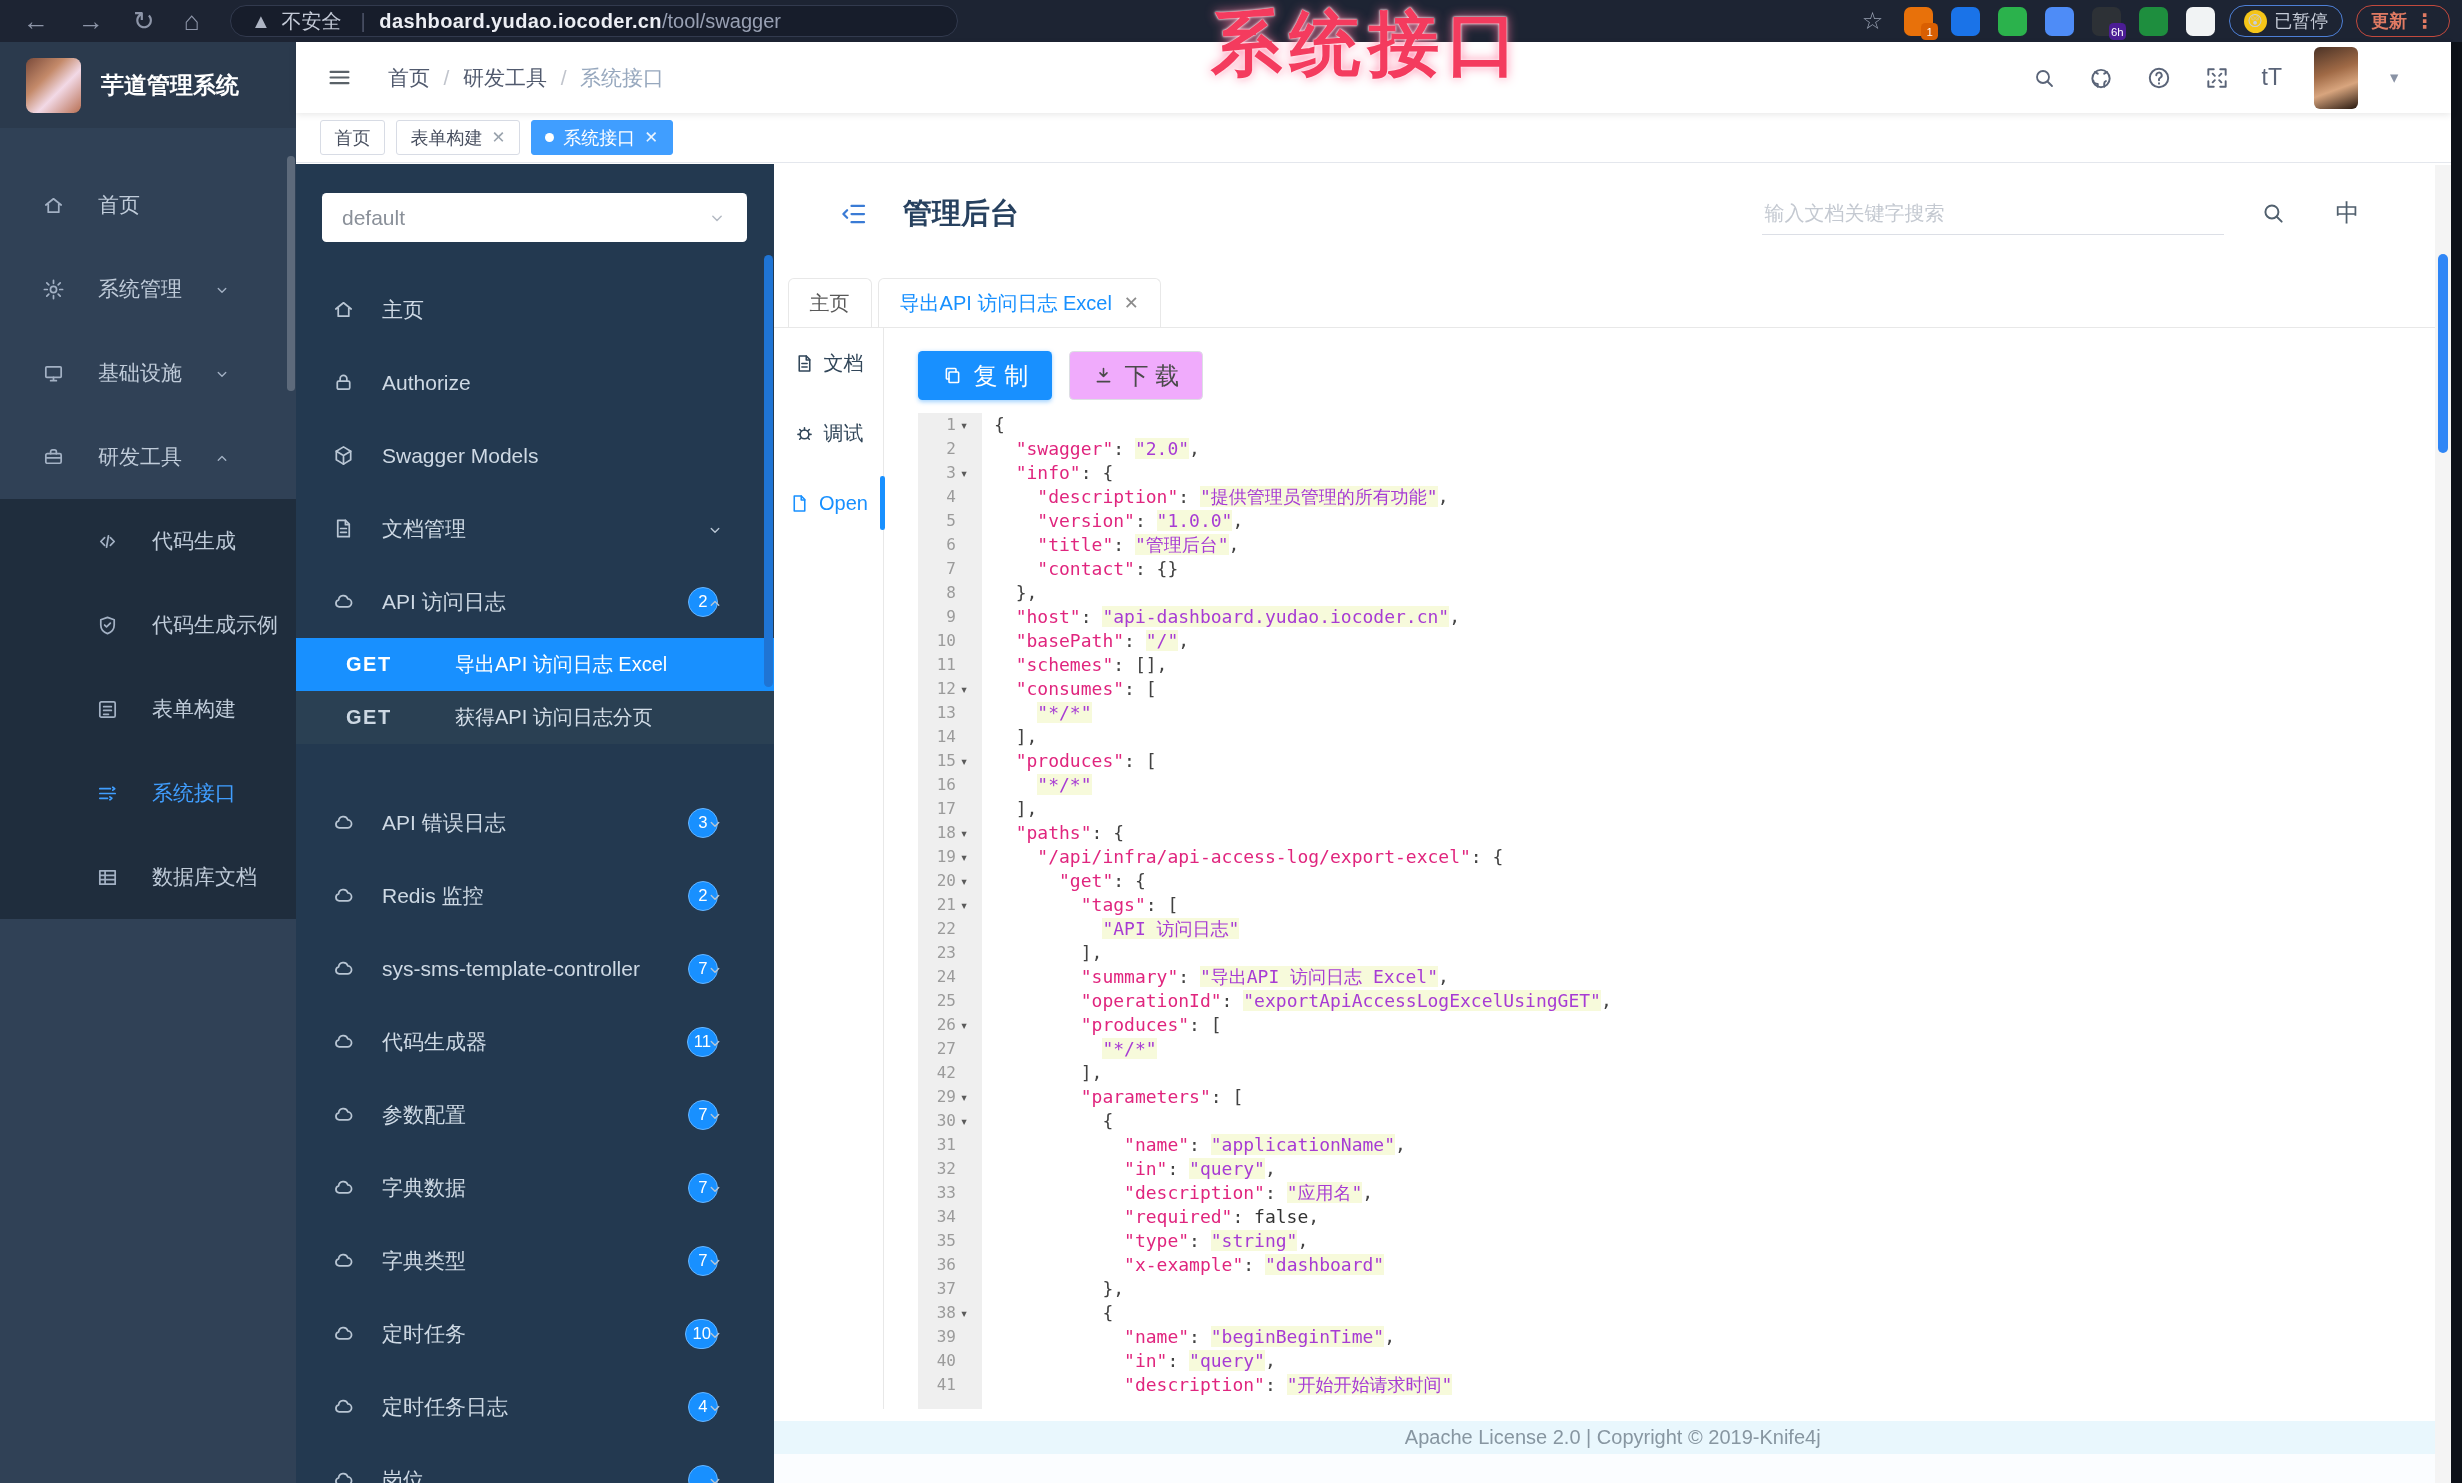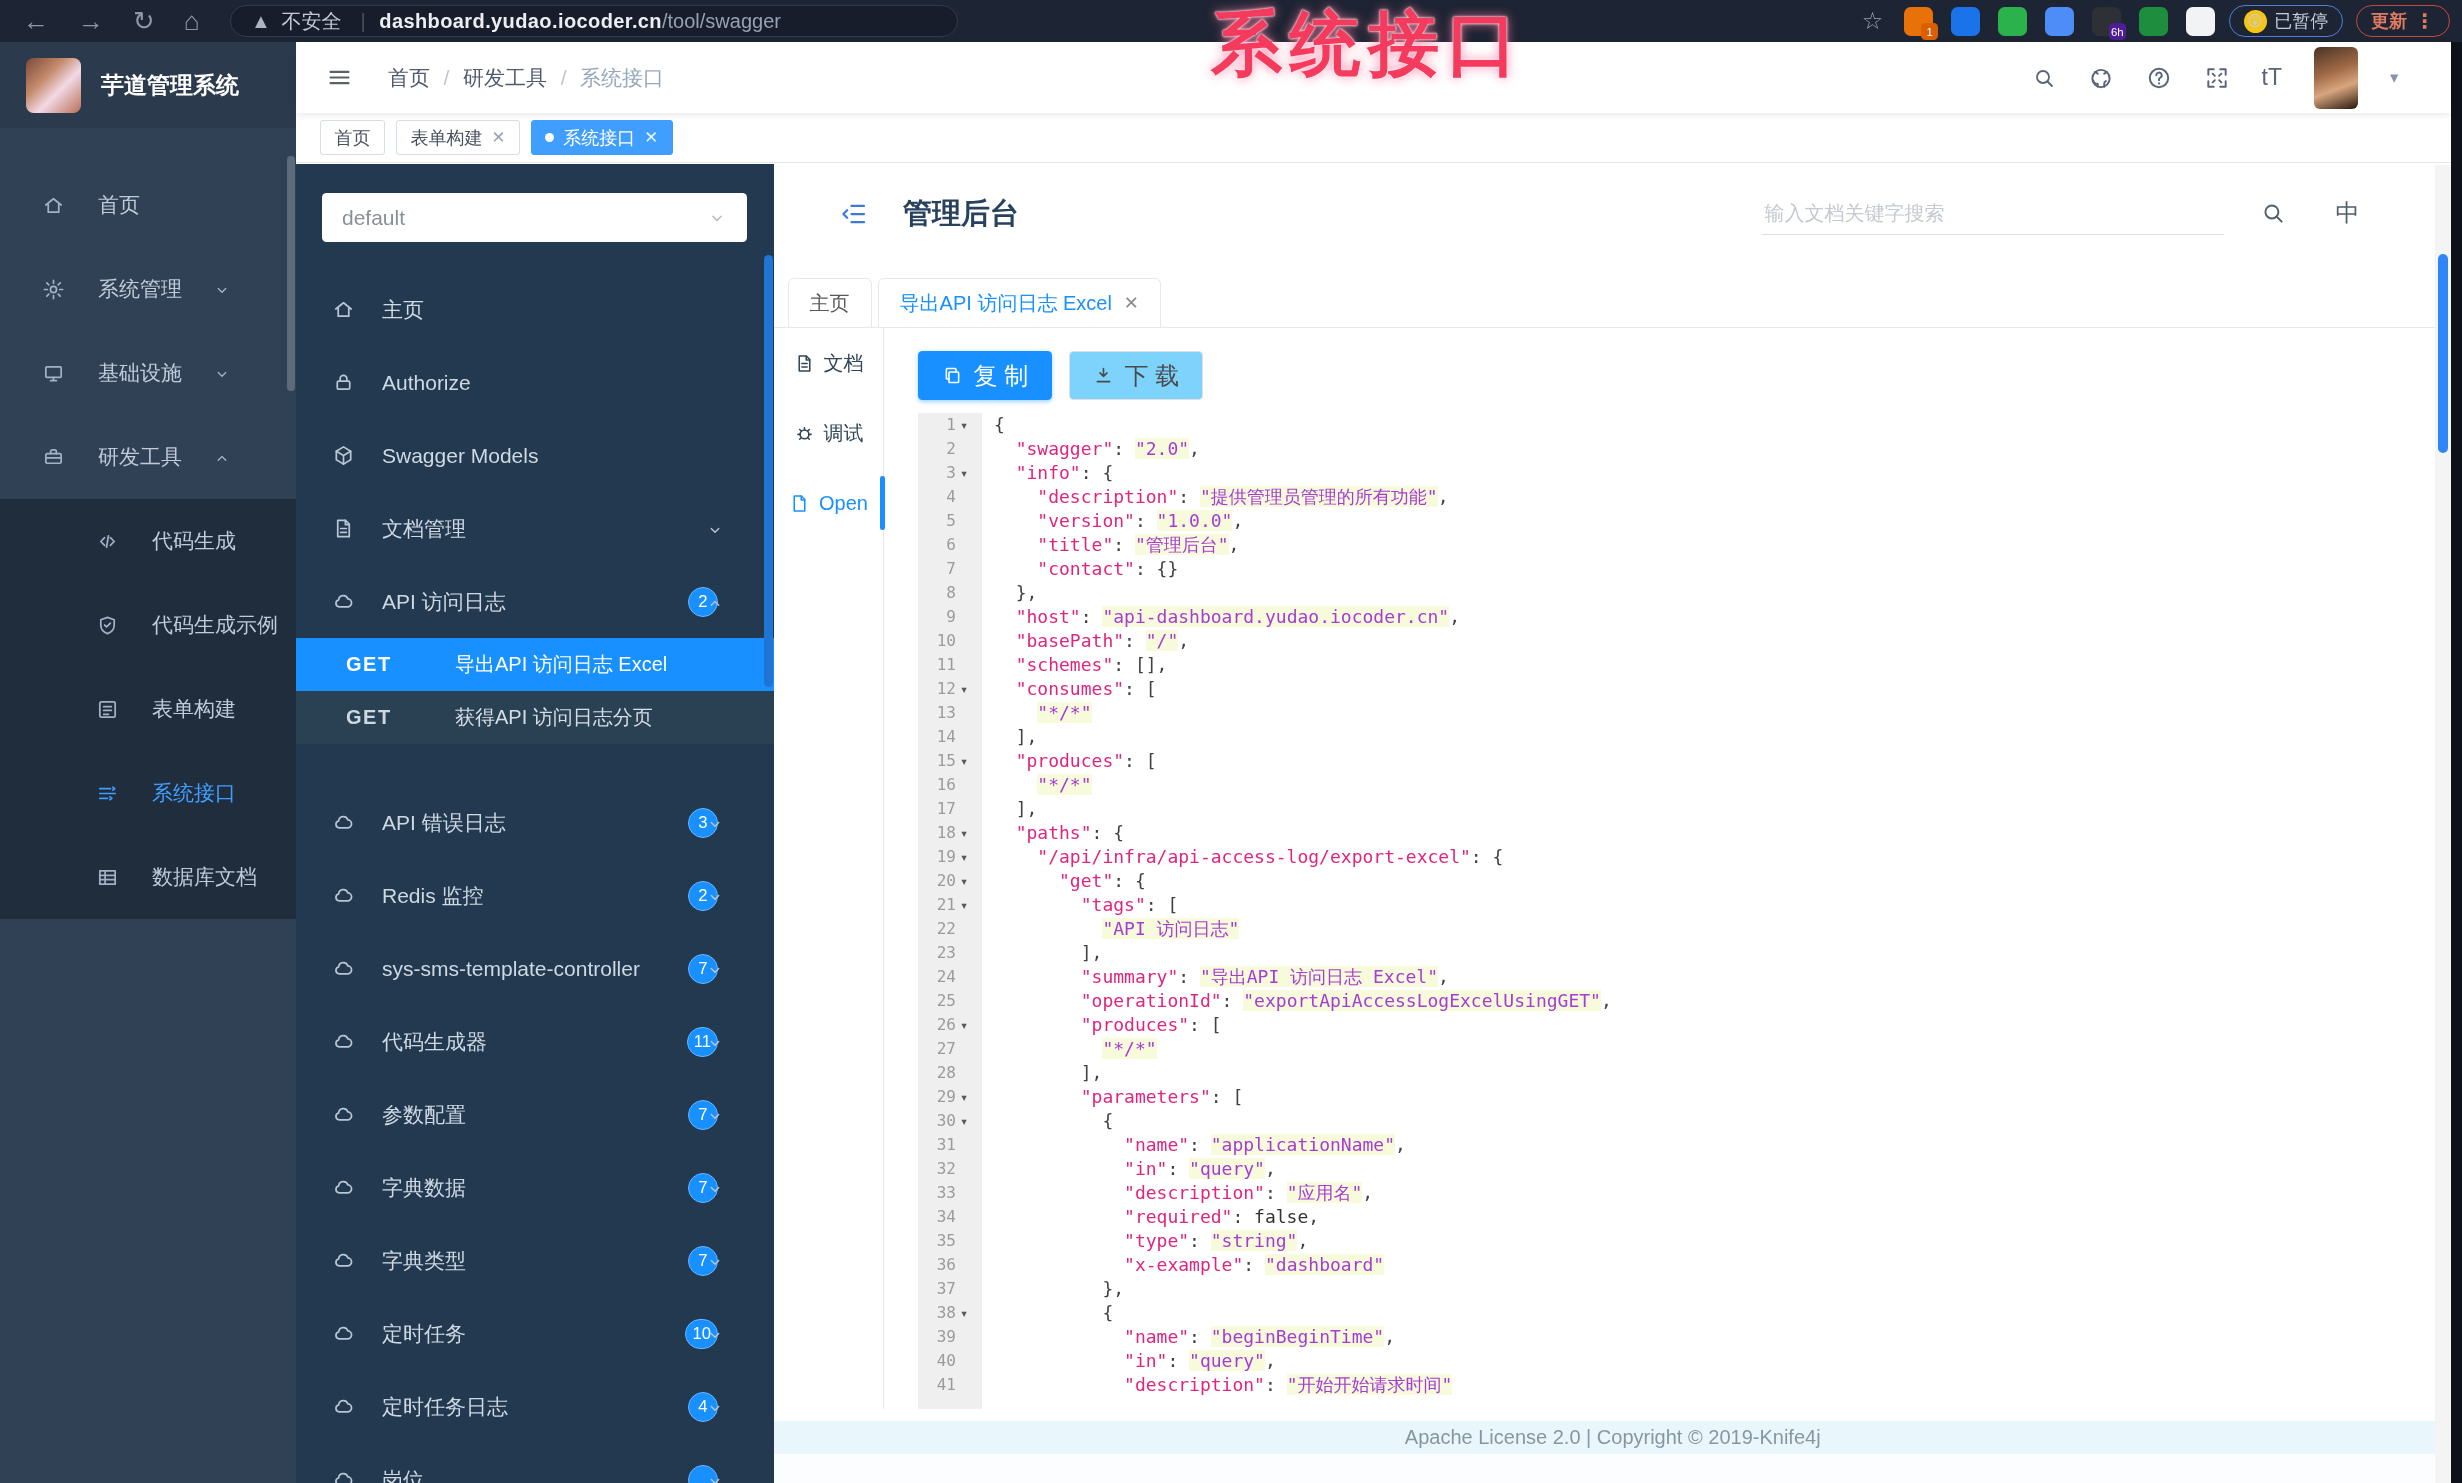--- a/index.html
+++ b/index.html
@@ -119,21 +119,21 @@
     gap:9px;font-size:20px;color:#314659;cursor:pointer;}
   .ds-item .ico{color:#314659;}
   .ds-item.active{color:#1890ff;}
   .ds-item.active .ico{color:#1890ff;}
   .ds-item.active::after{content:"";position:absolute;right:-1.5px;top:7.6px;bottom:7.6px;width:4.5px;background:#1890ff;border-radius:2.3px;}
 
   .toolbar{position:absolute;left:144px;top:23px;display:flex;gap:16.7px;}
   .btn{display:flex;align-items:center;justify-content:center;gap:10.6px;height:49px;padding:0 23px;
     border-radius:4.5px;font-size:24px;cursor:pointer;border:1.5px solid transparent;}
   .btn.primary{background:#1890ff;color:#fff;box-shadow:0 1.5px 4.5px rgba(24,144,255,.4);}
-  .btn.plain{background:#7dd3fc;color:#4a4a4a;border-color:#dcdfe3;}
+  .btn.plain{background:#f0abfc;color:#4a4a4a;border-color:#dcdfe3;}
 
   .editor{position:absolute;left:144px;top:85px;right:20px;bottom:0;overflow:hidden;
     font-family:"DejaVu Sans Mono","Liberation Mono",monospace;}
   .gutter-bg{position:absolute;left:0;top:0;bottom:-15px;width:64px;background:#efefef;}
   .cl{position:relative;height:24px;line-height:24px;font-size:18px;white-space:pre;}
   .ln{position:absolute;left:0;width:38px;text-align:right;color:#9b9b9b;font-size:16px;}
   .fold{position:absolute;left:42px;width:20px;color:#5a5a5a;font-size:13.6px;cursor:pointer;}
   .ct{position:absolute;left:76px;right:0;}
   .tk-k{color:#e0257e;}
   .tk-s{color:#a73bd4;background:#f7fadb;}
@@ -647,21 +647,21 @@
                 <div class="cl"><span class="ln">18</span><span class="fold">▾</span><span class="ct">  <span class="tk-k">"paths"</span><span class="tk-p">: {</span></span></div>
                 <div class="cl"><span class="ln">19</span><span class="fold">▾</span><span class="ct">    <span class="tk-k">"/api/infra/api-access-log/export-excel"</span><span class="tk-p">: {</span></span></div>
                 <div class="cl"><span class="ln">20</span><span class="fold">▾</span><span class="ct">      <span class="tk-k">"get"</span><span class="tk-p">: {</span></span></div>
                 <div class="cl"><span class="ln">21</span><span class="fold">▾</span><span class="ct">        <span class="tk-k">"tags"</span><span class="tk-p">: [</span></span></div>
                 <div class="cl"><span class="ln">22</span><span class="ct">          <span class="tk-s">"API 访问日志"</span></span></div>
                 <div class="cl"><span class="ln">23</span><span class="ct">        <span class="tk-p">],</span></span></div>
                 <div class="cl"><span class="ln">24</span><span class="ct">        <span class="tk-k">"summary"</span><span class="tk-p">: </span><span class="tk-s">"导出API 访问日志 Excel"</span><span class="tk-p">,</span></span></div>
                 <div class="cl"><span class="ln">25</span><span class="ct">        <span class="tk-k">"operationId"</span><span class="tk-p">: </span><span class="tk-s">"exportApiAccessLogExcelUsingGET"</span><span class="tk-p">,</span></span></div>
                 <div class="cl"><span class="ln">26</span><span class="fold">▾</span><span class="ct">        <span class="tk-k">"produces"</span><span class="tk-p">: [</span></span></div>
                 <div class="cl"><span class="ln">27</span><span class="ct">          <span class="tk-s">"*/*"</span></span></div>
-                <div class="cl"><span class="ln">28</span><span class="ct">        <span class="tk-p">],</span></span></div>
+                <div class="cl"><span class="ln">42</span><span class="ct">        <span class="tk-p">],</span></span></div>
                 <div class="cl"><span class="ln">29</span><span class="fold">▾</span><span class="ct">        <span class="tk-k">"parameters"</span><span class="tk-p">: [</span></span></div>
                 <div class="cl"><span class="ln">30</span><span class="fold">▾</span><span class="ct">          <span class="tk-p">{</span></span></div>
                 <div class="cl"><span class="ln">31</span><span class="ct">            <span class="tk-k">"name"</span><span class="tk-p">: </span><span class="tk-s">"applicationName"</span><span class="tk-p">,</span></span></div>
                 <div class="cl"><span class="ln">32</span><span class="ct">            <span class="tk-k">"in"</span><span class="tk-p">: </span><span class="tk-s">"query"</span><span class="tk-p">,</span></span></div>
                 <div class="cl"><span class="ln">33</span><span class="ct">            <span class="tk-k">"description"</span><span class="tk-p">: </span><span class="tk-s">"应用名"</span><span class="tk-p">,</span></span></div>
                 <div class="cl"><span class="ln">34</span><span class="ct">            <span class="tk-k">"required"</span><span class="tk-p">: </span><span class="tk-b">false</span><span class="tk-p">,</span></span></div>
                 <div class="cl"><span class="ln">35</span><span class="ct">            <span class="tk-k">"type"</span><span class="tk-p">: </span><span class="tk-s">"string"</span><span class="tk-p">,</span></span></div>
                 <div class="cl"><span class="ln">36</span><span class="ct">            <span class="tk-k">"x-example"</span><span class="tk-p">: </span><span class="tk-s">"dashboard"</span></span></div>
                 <div class="cl"><span class="ln">37</span><span class="ct">          <span class="tk-p">},</span></span></div>
                 <div class="cl"><span class="ln">38</span><span class="fold">▾</span><span class="ct">          <span class="tk-p">{</span></span></div>

